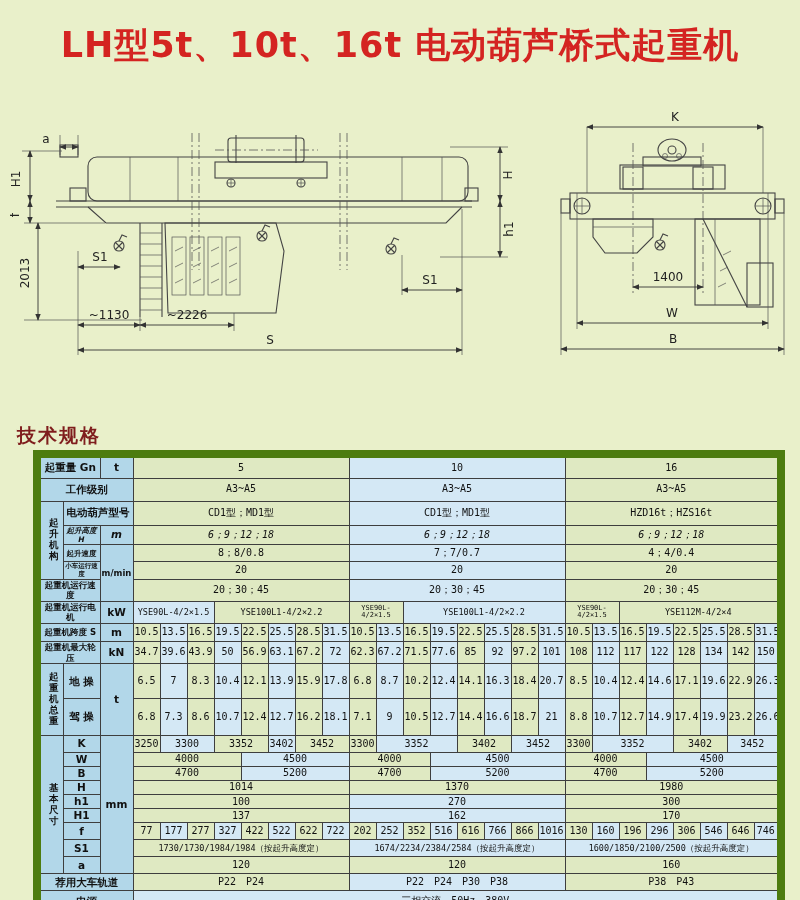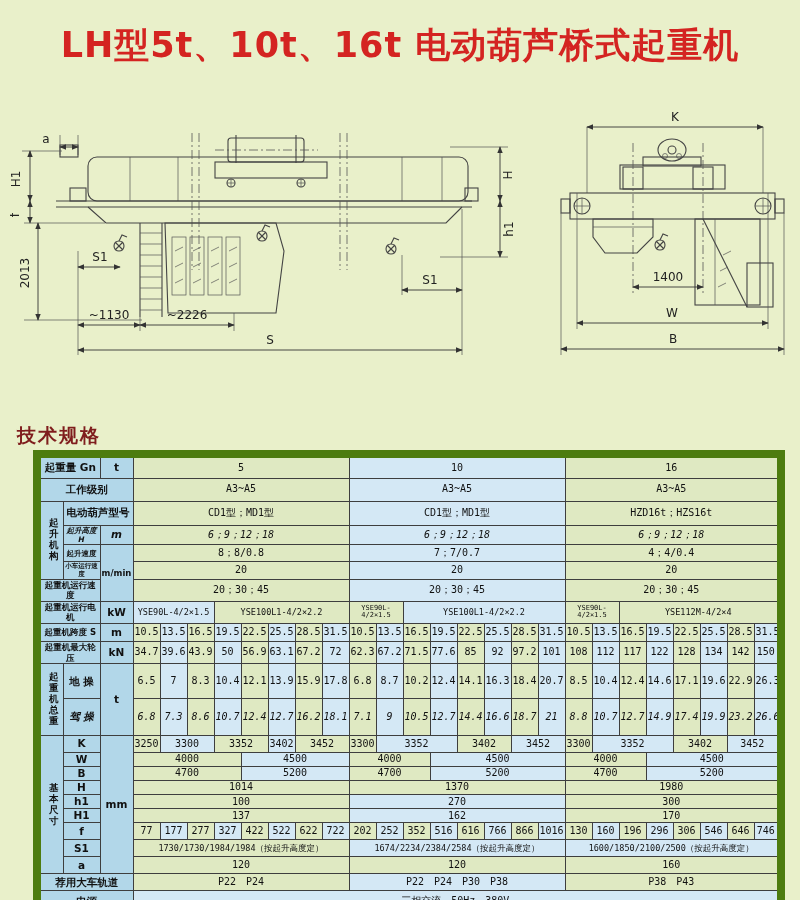--- a/index.html
+++ b/index.html
@@ -422,21 +422,21 @@
         <td class="b">20.7</td>
         <td class="g">8.5</td>
         <td class="b">10.4</td>
         <td class="g">12.4</td>
         <td class="b">14.6</td>
         <td class="g">17.1</td>
         <td class="b">19.6</td>
         <td class="g">22.9</td>
         <td class="b">26.3</td>
       </tr>
-      <tr style="height: 19px; font-style: italic;">
+      <tr style="height: 19px;">
         <td colspan="1" class="lab">驾 操</td>
         <td class="g">6.8</td>
         <td class="b">7.3</td>
         <td class="g">8.6</td>
         <td class="b">10.7</td>
         <td class="g">12.4</td>
         <td class="b">12.7</td>
         <td class="g">16.2</td>
         <td class="b">18.1</td>
         <td class="g">7.1</td>

